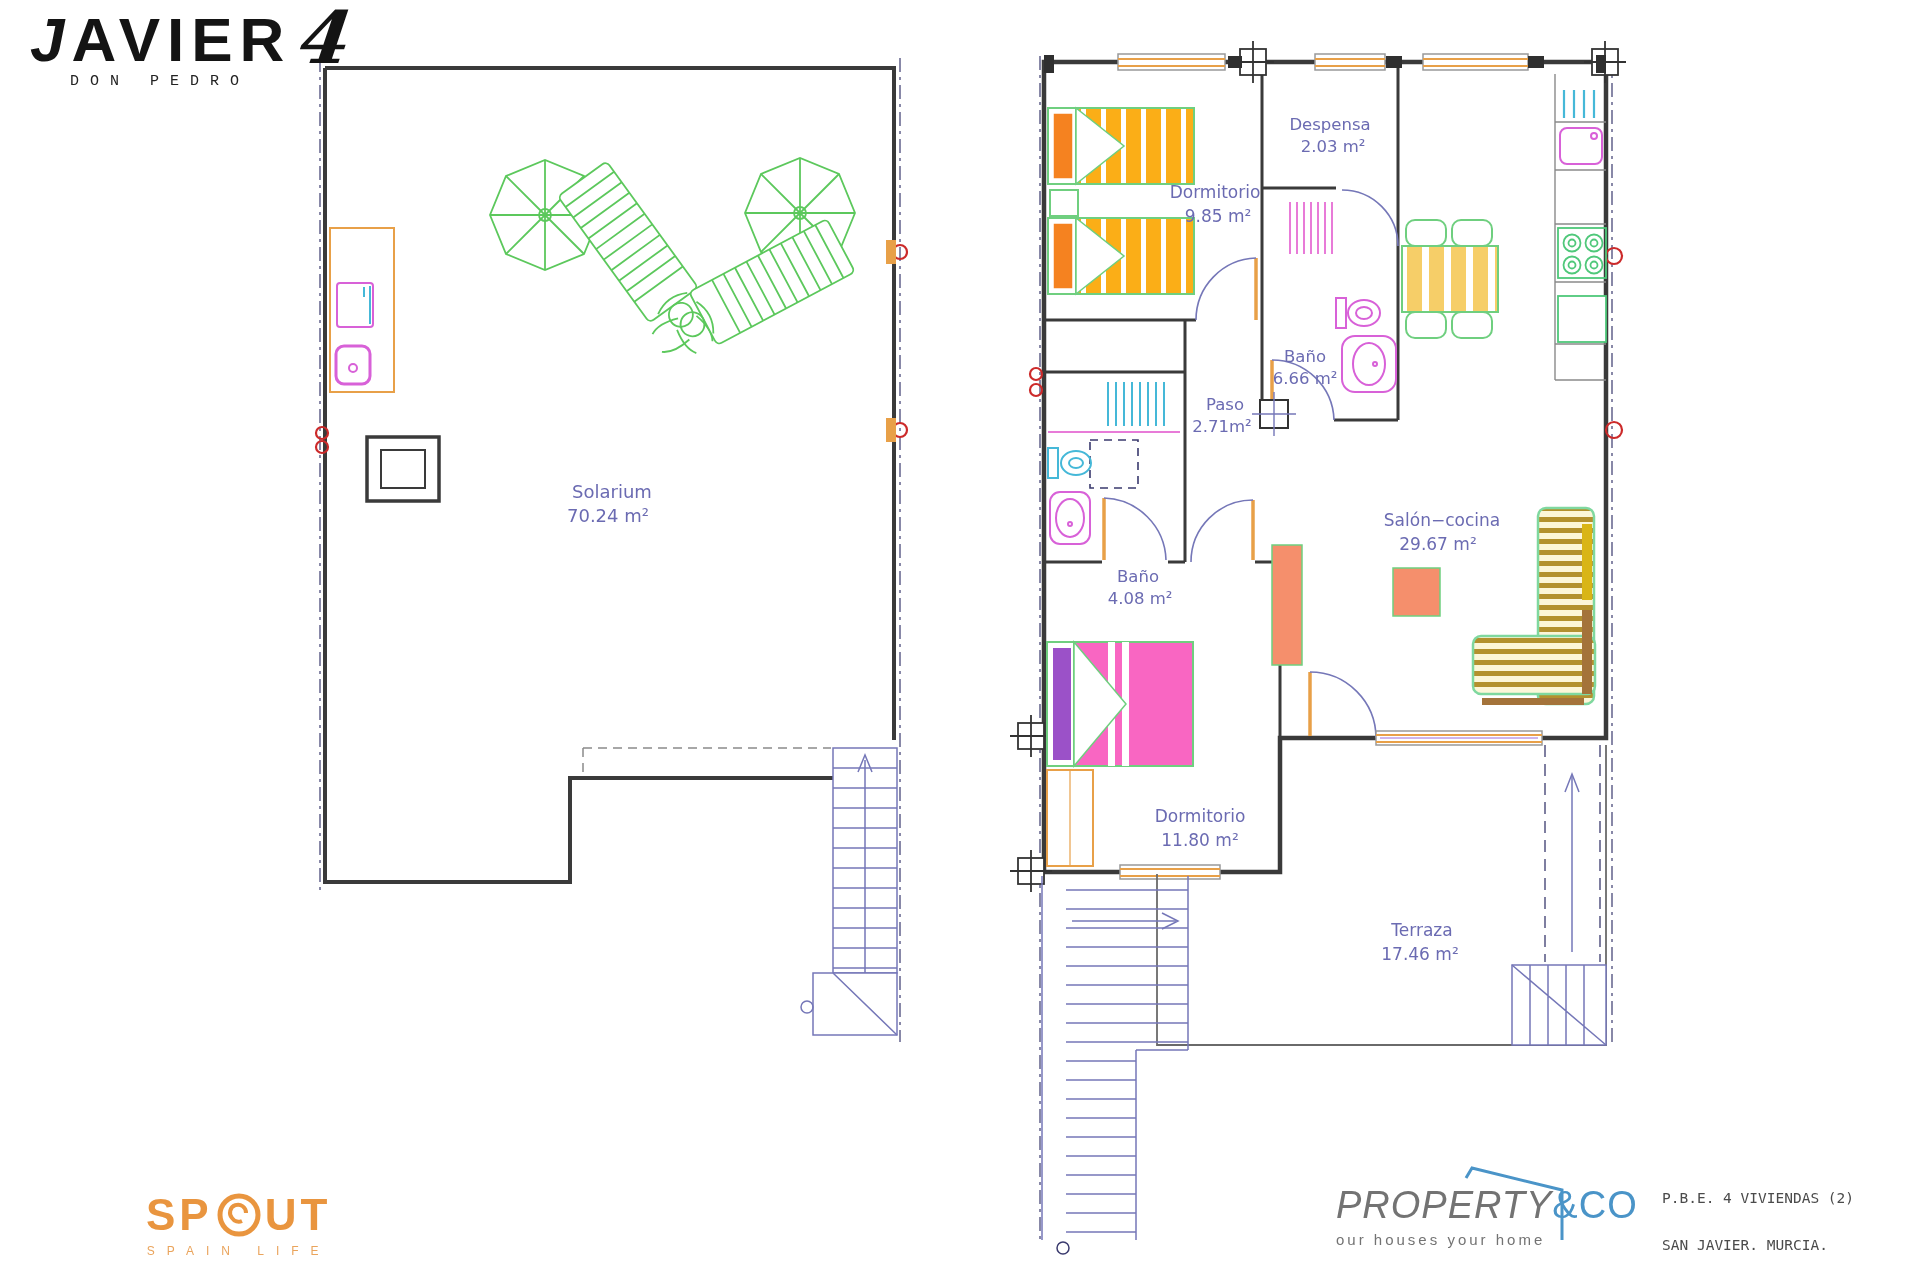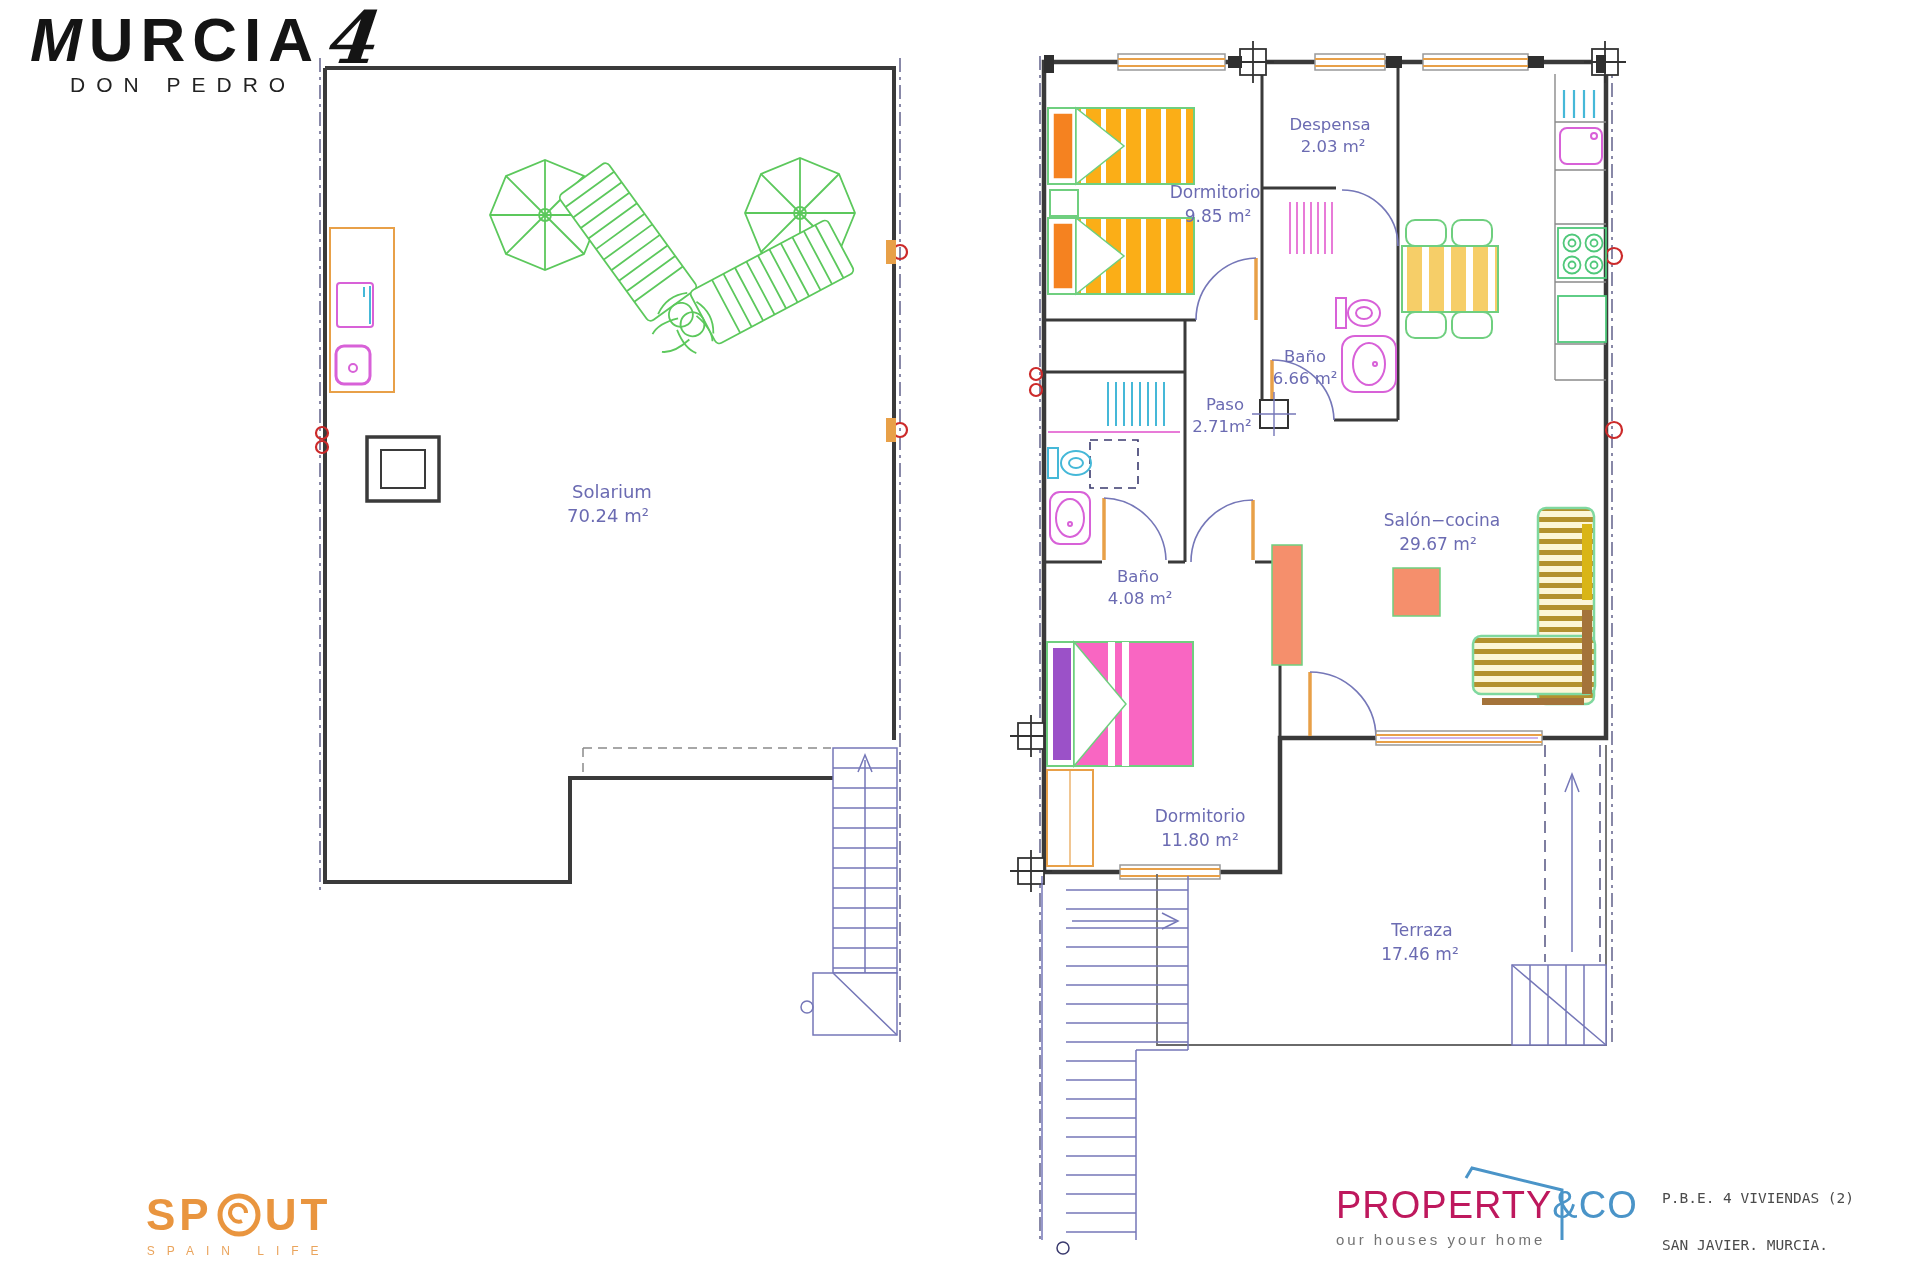--- a/index.html
+++ b/index.html
@@ -9,36 +9,36 @@
   .lbl{font-family:"DejaVu Sans",sans-serif;fill:#6b6bb2;}
 
   
   #villa-logo{position:absolute;left:30px;top:6px;color:#141414;}
   #villa-row{display:flex;align-items:flex-end;}
   #villa-word{font-family:"Liberation Sans",sans-serif;font-weight:700;font-size:62px;
               letter-spacing:7px;line-height:1;}
   #villa-word::first-letter{font-style:italic;}
   #villa-num{font-family:"DejaVu Serif",serif;font-style:italic;font-size:72px;font-weight:600;
              line-height:.9;margin-left:10px;transform:skewX(-8deg);}
-  #villa-sub{font-family:Liberation Sans, sans-serif;font-size:21px;letter-spacing:11px;
+  #villa-sub{font-family:Liberation Mono, monospace;font-size:15px;letter-spacing:11px;
              margin:2px 0 0 40px;color:#222;}
 
   
   #spout-logo{position:absolute;left:146px;top:1192px;text-align:center;color:#e9953f;}
   #spout-row{display:flex;align-items:center;justify-content:center;}
   .spout-word{font-family:"Liberation Sans",sans-serif;font-weight:700;font-size:44px;
               letter-spacing:4px;line-height:1;}
   #spout-sub{font-family:"Liberation Sans",sans-serif;font-size:12px;letter-spacing:12px;
              color:#eaa45c;margin-top:6px;}
 
   
   #property-logo{position:absolute;left:1336px;top:1186px;}
   #property-row{font-family:"Liberation Sans",sans-serif;font-size:38px;font-weight:500;
                 letter-spacing:1px;position:relative;line-height:1;}
-  #property-main{color:#be185d;}
+  #property-main{color:#737373;font-style:italic;}
   #property-accent{color:#4a94c8;text-align:right;}
   #roof-svg{position:absolute;left:128px;top:-36px;}
   #property-tag{font-family:"Liberation Sans",sans-serif;font-size:15px;color:#737373;
                 letter-spacing:3px;margin-top:7px;}
 
   
   #project-info{position:absolute;left:1662px;top:1160px;font-family:"DejaVu Sans Mono",monospace;
                 font-size:14.5px;line-height:15.5px;color:#4b4b4b;letter-spacing:0px;white-space:pre;}
 </style>
 </head>
@@ -358,21 +358,21 @@
     <text class="lbl" x="1200" y="846" font-size="17">11.80 m²</text>
     <text class="lbl" x="1422" y="936" font-size="17">Terraza</text>
     <text class="lbl" x="1420" y="960" font-size="17">17.46 m²</text>
   </g>
 </g>
 </svg>
 
 
 <div id="villa-logo">
   <div id="villa-row">
-    <span id="villa-word">MURCIA</span>
+    <span id="villa-word">JAVIER</span>
     <span id="villa-num">4</span>
   </div>
   <div id="villa-sub">DON PEDRO</div>
 </div>
 
 
 <div id="spout-logo">
   <div id="spout-row">
     <span class="spout-word">SP</span>
     <svg width="46" height="46" viewBox="0 0 46 46" style="margin:0 3px;">

